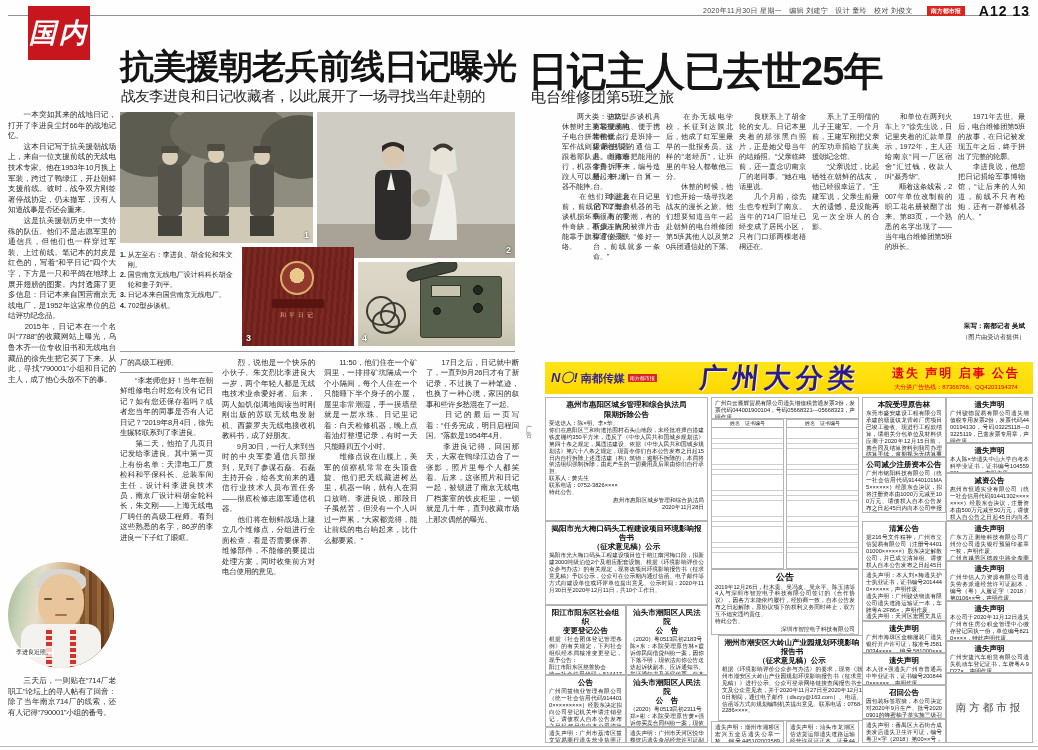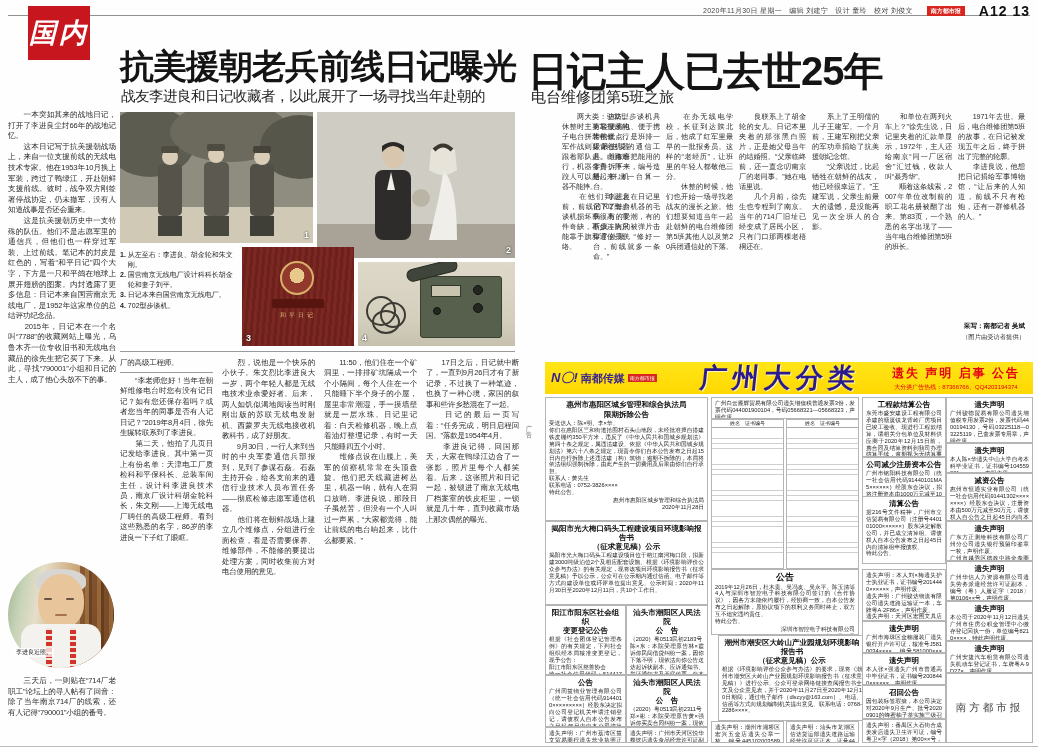--- a/index.html
+++ b/index.html
@@ -357,31 +357,31 @@
     <div class="adb">根据《环境影响评价公众参与办法》的要求，现将《潮州市潮安区大岭山产业园规划环境影响报告书（征求意见稿）》进行公示。公众可登录网络链接查阅报告书全文及公众意见表，并于2020年11月27日至2020年12月10日期间，通过电子邮件（dlscyy@163.com）、电话、信函等方式向规划编制机关提出意见。联系电话：0768-2286××××。</div>
   </div>
   <div class="adbox" style="left:711px;top:721px;width:73px;height:22px;">
     <div class="adb">遗失声明：潮州市湘桥区宏兴五金店遗失公章一枚，编号4451020035898，声明作废。</div>
   </div>
   <div class="adbox" style="left:786px;top:721px;width:73px;height:22px;">
     <div class="adb">遗失声明：汕头市龙湖区信达货运部遗失道路运输经营许可证正本，证号441507××××××，声明作废。</div>
   </div>
 
   <div class="adbox" style="left:862px;top:397px;width:84px;height:60px;">
-    <div class="adt adt-sm">工程款结算公告</div>
+    <div class="adt adt-sm">本院受理原告林</div>
     <div class="adb">东莞市盛安建设工程有限公司承建的塘厦镇龙背岭厂房项目已竣工验收。现进行工程款结算，请相关分包单位及材料供应商于2020年12月15日前，携合同及结算资料到我司办理结算手续，逾期视为无结算事项。
 特此公告。
 2020年11月30日</div>
   </div>
   <div class="adbox" style="left:862px;top:457px;width:84px;height:56px;">
     <div class="adt adt-sm">公司减少注册资本公告</div>
     <div class="adb">广州市铭阳科技有限公司（统一社会信用代码91440101MA5××××××）经股东会决议，拟将注册资本由1000万元减至100万元。请债权人自本公告发布之日起45日内向本公司申报债权。
 特此公告。</div>
   </div>
-  <div class="adbox" style="left:862px;top:496px;width:84px;height:68px;">
+  <div class="adbox" style="left:862px;top:521px;width:84px;height:68px;">
     <div class="adt adt-sm">清算公告</div>
     <div class="adb">据216号文件精神，广州市立信贸易有限公司（注册号440101000××××××）股东决定解散公司，并已成立清算组。请债权人自本公告发布之日起45日内向清算组申报债权。
 特此公告。</div>
   </div>
   <div class="adbox" style="left:862px;top:569px;width:84px;height:52px;">
     <div class="adb">遗失声明：本人刘×梅遗失护士执业证书，证书编号2014440××××××，声明作废。
 遗失声明：广州骏达物流有限公司遗失道路运输证一本，车牌粤A·2F86×，声明作废。
 遗失声明：天河区宏图文具店遗失营业执照副本，注册号440106××××××，声明作废。</div>
   </div>
   <div class="adbox" style="left:862px;top:621px;width:84px;height:32px;">

